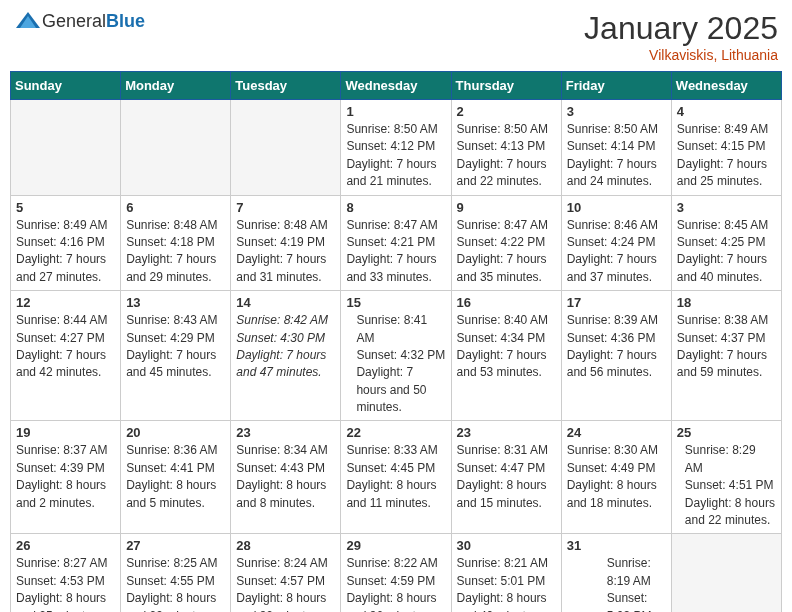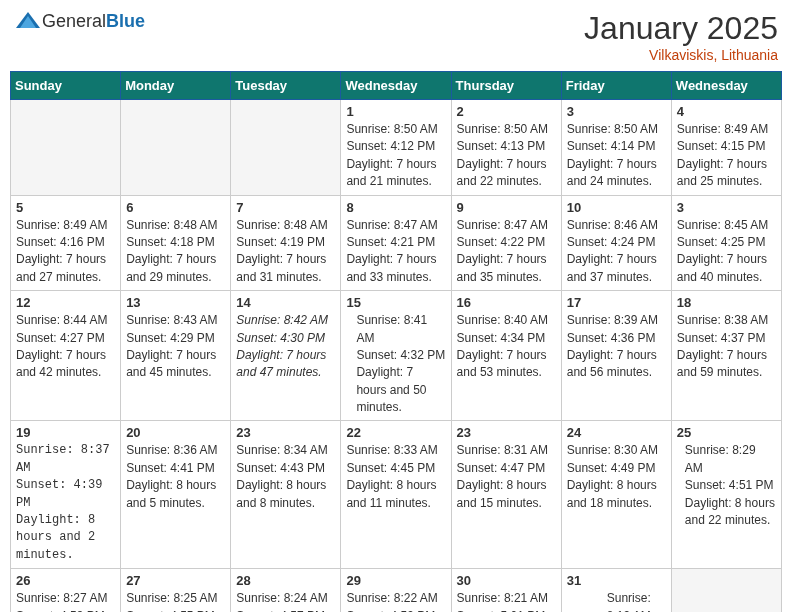--- a/index.html
+++ b/index.html
@@ -221,21 +221,21 @@
         <td>
           <div class="day-number">18</div>
           <div class="day-info" style="white-space: pre-line;">Sunrise: 8:38 AM
 Sunset: 4:37 PM
 Daylight: 7 hours and 59 minutes.</div>
         </td>
       </tr>
       <tr>
         <td>
           <div class="day-number">19</div>
-          <div class="day-info" style="white-space: pre-line; font-family: Liberation Mono, monospace;">Sunrise: 8:37 AM
+          <div class="day-info" style="white-space: pre-line;">Sunrise: 8:37 AM
 Sunset: 4:39 PM
 Daylight: 8 hours and 2 minutes.</div>
         </td>
         <td>
           <div class="day-number">20</div>
           <div class="day-info" style="white-space: pre-line;">Sunrise: 8:36 AM
 Sunset: 4:41 PM
 Daylight: 8 hours and 5 minutes.</div>
         </td>
         <td>

